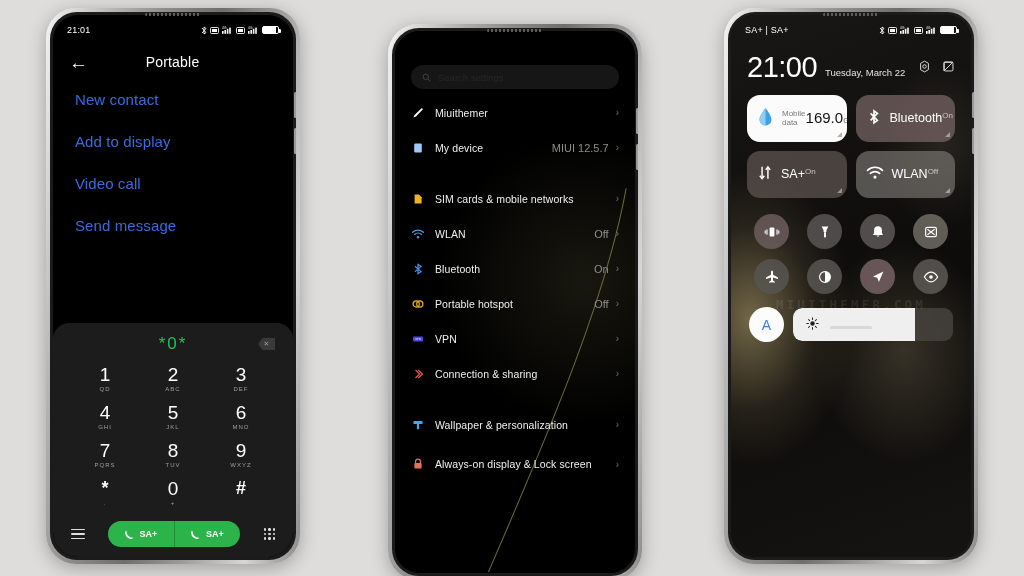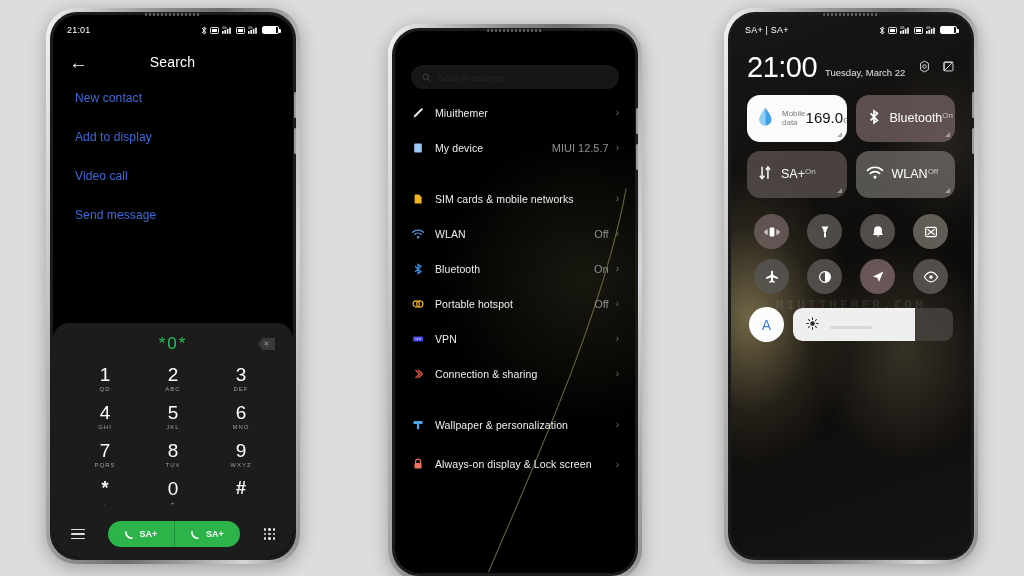--- a/index.html
+++ b/index.html
@@ -75,21 +75,21 @@
   .p1-header {
     display:flex; align-items:center; padding: 8px 16px 0 16px; height: 38px;
   }
   .p1-back { color:#fff; font-size:19px; line-height:1; cursor:pointer; }
   .p1-title {
     flex:1; text-align:center; color:#fff; font-size:14px;
     margin-right: 20px; letter-spacing:.2px;
   }
   .p1-links { padding: 14px 22px 0 22px; }
   .p1-links a {
-    display:block; color:#3b6bdb; font-size:12px;
+    display:block; color:#3b6bdb; font-size:15px;
     margin-bottom: 25px; text-decoration:none; letter-spacing:.1px;
   }
   .keypad-panel {
     position:absolute; left:0; right:0; bottom:0;
     background:#1c1c1c; border-radius: 16px 16px 25px 25px;
     padding: 8px 0 10px 0;
   }
   .num-row {
     display:flex; align-items:center; justify-content:center;
     position:relative; height: 26px; margin-bottom: 4px;
@@ -262,21 +262,21 @@
               <rect x="2.4" y="4" width="1.6" height="3.8" fill="#fff"></rect>
               <rect x="4.8" y="2.8" width="1.6" height="5" fill="#fff"></rect>
               <rect x="7.2" y="1.6" width="1.6" height="6.2" fill="#fff"></rect>
             </svg>
           <span class="battery"></span>
         </span>
       </div>
 
       <div class="p1-header">
         <span class="p1-back">←</span>
-        <span class="p1-title">Search</span>
+        <span class="p1-title">Portable</span>
       </div>
 
       <div class="p1-links">
         <a>New contact</a>
         <a>Add to display</a>
         <a>Video call</a>
         <a>Send message</a>
       </div>
 
       <div class="keypad-panel">

